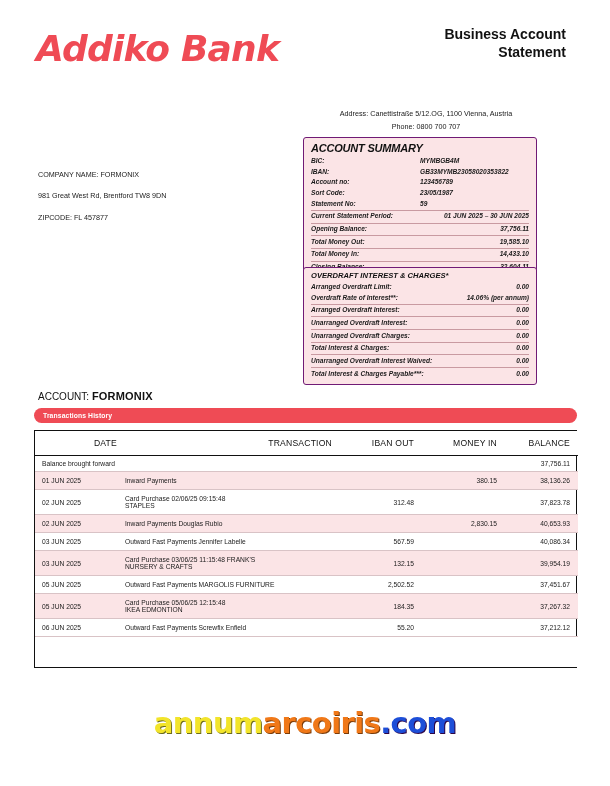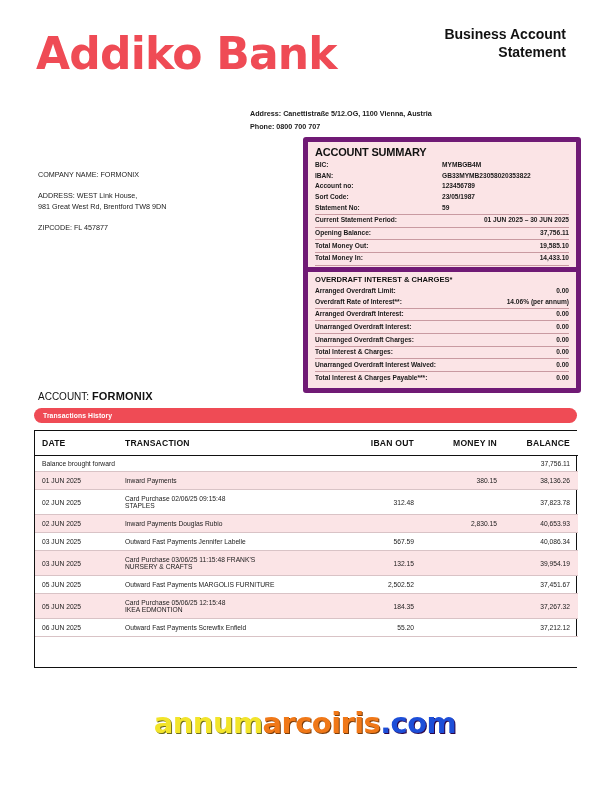--- a/index.html
+++ b/index.html
@@ -20,46 +20,47 @@
 
   
   .header {
     position: absolute;
     top: 28px; left: 0; right: 0;
     height: 60px;
   }
   .logo {
     position: absolute;
     left: 36px; top: 0px;
-    font-size: 44px;
+    font-size: 36px;
     font-weight: 700;
     letter-spacing: -0.8px;
     color: #ef4b55;
     font-family: "DejaVu Sans", sans-serif;
     white-space: nowrap;
+    font-style: italic;
   }
   .doc-title {
     position: absolute;
     right: 44px; top: -2px;
     width: 300px;
     text-align: right;
     font-size: 14px;
     font-weight: 700;
     line-height: 1.28;
     color: #111111;
     font-family: "Liberation Sans", sans-serif;
   }
 
   .bank-contact {
     position: absolute;
-    right: 40px; top: 108px;
+    right: 24px; top: 108px;
     width: 320px;
-    text-align: left;
+    text-align: center;
     font-size: 7.2px;
-    font-weight: 700;
+    font-weight: 400;
     line-height: 1.75;
     color: #1a1a1a;
   }
 
   
   .company-block {
     position: absolute;
     left: 38px; top: 170px;
     width: 250px;
     font-size: 7.2px;
@@ -67,25 +68,26 @@
     color: #1a1a1a;
     line-height: 1.45;
   }
   .company-block .grp { margin-bottom: 11px; }
   .company-block .grp:last-child { margin-bottom: 0; }
 
   
   .panel {
     position: absolute;
     left: 303px;
-    width: 278px;
+    width: 234px;
     background: #fbe4e6;
-    border: 5px solid #701a75;
+    border: 1px solid #701a75;
     border-radius: 3px;
     padding: 4px 7px 5px 7px;
+    font-style: italic;
   }
   #acct-summary { top: 137px; }
   #overdraft { top: 267px; }
 
   .panel-title {
     font-size: 11px;
     font-weight: 700;
     color: #111;
     letter-spacing: -0.2px;
     margin-bottom: 1px;
@@ -150,26 +152,27 @@
     border: 1.3px solid #111111;
     background: #fff;
   }
   table.txns {
     width: 100%;
     border-collapse: collapse;
     table-layout: fixed;
   }
   table.txns th {
     font-size: 8.6px;
-    font-weight: 700;
+    font-weight: 400;
     color: #111;
     padding: 7px 0 7px 0;
     letter-spacing: 0.2px;
     border-bottom: 1.1px solid #111;
     background: #fff;
+    text-align: right;
   }
   table.txns td {
     font-size: 6.7px;
     font-weight: 400;
     color: #1a1a1a;
     padding: 5px 0;
     vertical-align: middle;
     border-bottom: 0.8px solid #d9c3c6;
   }
   tr.alt td { background: #fbe4e6; }
@@ -223,21 +226,20 @@
   <div class="bank-contact">
     <div>Address: Canettistraße 5/12.OG, 1100 Vienna, Austria</div>
     <div>Phone:  0800 700 707</div>
   </div>
 
   <div class="company-block">
     <div class="grp">
       <div>COMPANY NAME: FORMONIX</div>
     </div>
     <div class="grp">
-      <div>ADDRESS: WEST Link House,</div>
       <div>981 Great West Rd, Brentford TW8 9DN</div>
     </div>
     <div class="grp">
       <div>ZIPCODE: FL 457877</div>
     </div>
   </div>
 
   <div class="panel" id="acct-summary">
     <div class="panel-title">ACCOUNT SUMMARY</div>
     <div>

